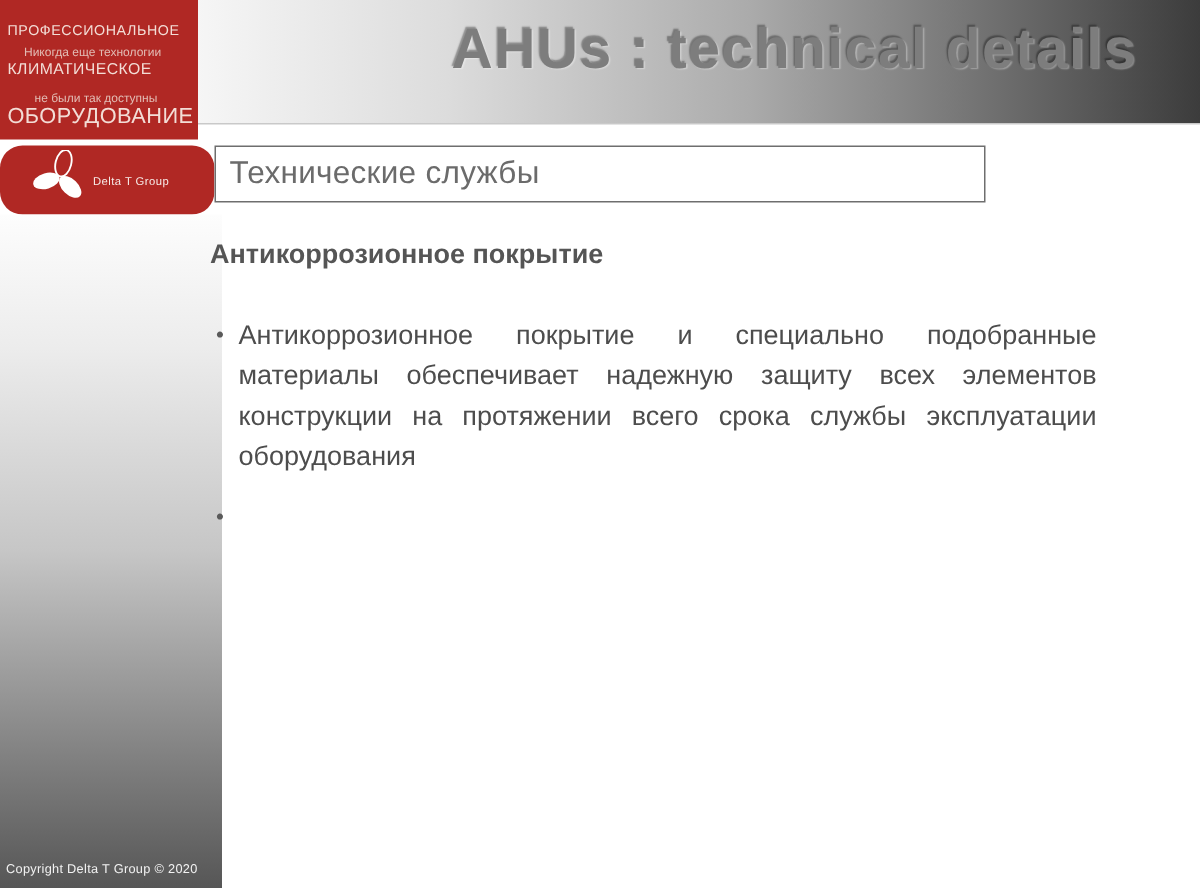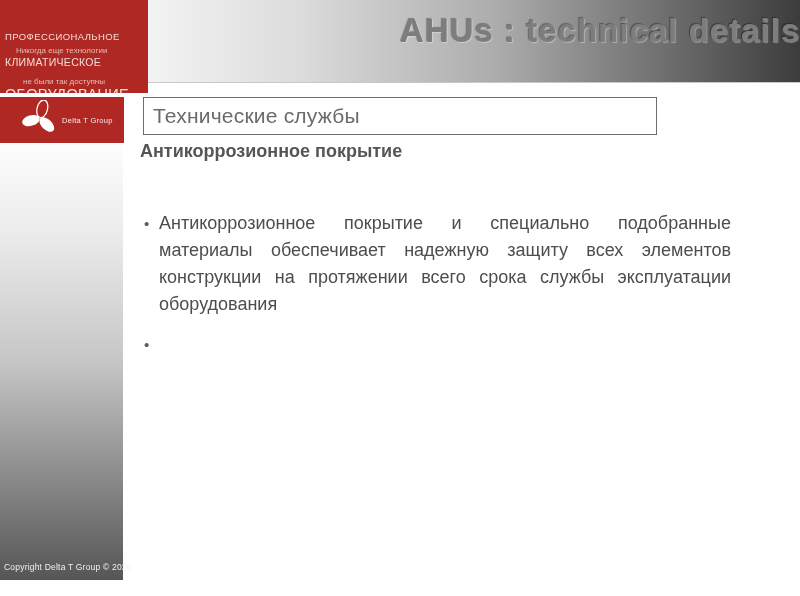--- a/index.html
+++ b/index.html
@@ -12,77 +12,77 @@
   }
 
   
   .header{
     position:absolute; left:131px; top:0; right:0; height:83px;
     background:linear-gradient(to right,#f6f6f6 0%,#dcdcdc 25%,#ababab 55%,#6e6e6e 80%,#3c3c3c 100%);
     border-bottom:1px solid #c9c9c9;
   }
   .header-title{
     position:absolute; top:12px; left:170px; right:0;
-    text-align:right;
-    font-size:33px; font-weight:bold; letter-spacing:1px;
+    text-align:left;
+    font-size:38px; font-weight:bold; letter-spacing:1px;
     color:#7d7d7d;
     text-shadow:1px 1px 1px rgba(255,255,255,0.35), -1px -1px 1px rgba(0,0,0,0.35);
     white-space:nowrap;
   }
   .header-reflection-wrap{
     position:absolute; top:46px; left:170px; right:0; height:40px;
     overflow:hidden;
     -webkit-mask-image:linear-gradient(to bottom, rgba(0,0,0,.8) 0%, rgba(0,0,0,0) 85%);
     mask-image:linear-gradient(to bottom, rgba(0,0,0,.8) 0%, rgba(0,0,0,0) 85%);
     opacity:.35;
   }
 
   
   .brand-block{
-    position:absolute; left:0; top:0; width:148px; height:93px;
+    position:absolute; left:0; top:0; width:132px; height:93px;
     background:#b02824; color:#f3ddd6;
-    padding:31px 5px 0 5px;
+    padding:15px 5px 0 5px;
     overflow:hidden;
   }
   .brand-line1{ font-size:9.5px; letter-spacing:.4px; }
   .brand-line2{ font-size:8px; color:#e2bcb4; margin-left:11px; margin-top:4px; }
   .brand-line3{ font-size:10.5px; text-align:left; margin-top:1px; letter-spacing:.3px; }
   .brand-line4{ font-size:8px; color:#e2bcb4; margin-top:9px; margin-left:18px; }
   .brand-line5{ font-size:14.5px; margin-top:0; letter-spacing:.3px; }
 
   .logo-block{
-    position:absolute; left:0; top:97px; width:124px; height:46px;
+    position:absolute; left:0; top:97px; width:143px; height:46px;
     background:#b02824; color:#fff;
-    display:flex; align-items:center;
+    display:flex; align-items:center;border-radius:15px;
   }
   .logo-mark{ margin-left:22px; flex:0 0 auto; }
   .logo-text{ font-size:7.5px; color:#f7ece9; margin-left:4px; letter-spacing:.3px; }
 
   
   .side-gradient{
-    position:absolute; left:0; top:143px; width:123px; bottom:16px;
+    position:absolute; left:0; top:143px; width:148px; bottom:4px;
     background:linear-gradient(to bottom,#fdfdfd 0%,#ececec 20%,#c6c6c6 50%,#828282 80%,#565656 100%);
   }
   .copyright{
     position:absolute; left:4px; bottom:8px;
     font-size:8.5px; color:#f2f2f2; letter-spacing:.2px; white-space:nowrap;
   }
 
   
   .section-box{
     position:absolute; left:143px; top:97px; width:514px; height:38px;
     background:#fff; border:1px solid #6e6e6e;
     display:flex; align-items:center;
   }
   .section-box-title{
     font-size:21px; color:#6b6b6b; padding-left:9px; letter-spacing:.2px;
   }
 
   .content-heading{
-    position:absolute; left:140px; top:141px;
+    position:absolute; left:140px; top:159px;
     font-size:18px; font-weight:bold; color:#555;text-align:center;
   }
 
   .bullet-list{
     position:absolute; left:143px; top:210px; width:588px;
     list-style:none;
   }
   .bullet-item{
     position:relative; padding-left:16px;
     font-size:18px; line-height:27px; color:#4d4d4d;

